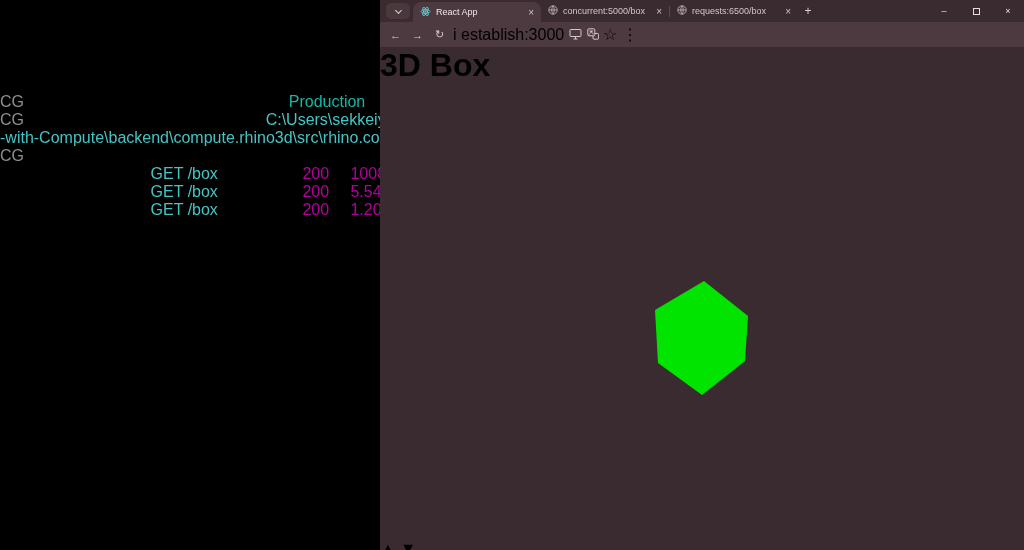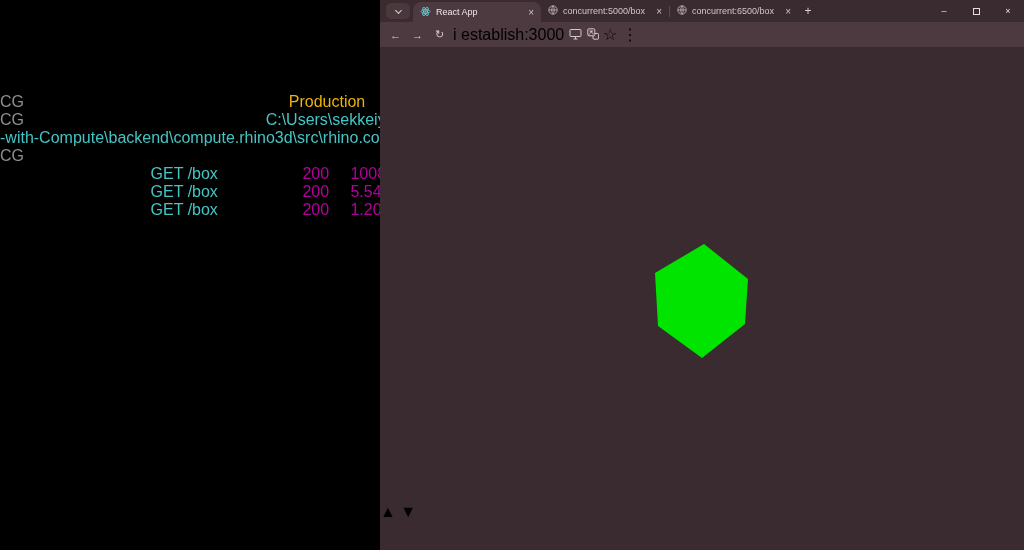--- a/index.html
+++ b/index.html
@@ -130,21 +130,21 @@
         <span class="tab-close">×</span>
       </div>
       <div class="tabdiv"></div>
       <div class="tab">
         <span>
           <svg width="10" height="10" viewBox="0 0 12 12" fill="none" stroke="#c7bbbe" stroke-width="1">
             <circle cx="6" cy="6" r="5"></circle>
               <path d="M1 6h10M6 1c2 2.6 2 7.4 0 10M6 1c-2 2.6-2 7.4 0 10"></path>
           </svg>
         </span>
-        <span class="tab-label">concurrent:6500/box</span>
+        <span class="tab-label">requests:6500/box</span>
         <span class="tab-close">×</span>
       </div>
       <div class="newtab">+</div>
       <div class="spacer"></div>
       <div class="wc">–</div>
       <div class="wc">
           <span class="maxbox"></span>
         </div>
       <div class="wc">×</div>
     </div>
@@ -174,20 +174,23 @@
         <span class="star">☆</span>
         <span class="bluecircle"></span>
         <span class="extic"></span>
         <span class="tbdiv"></span>
         <span class="avatar"></span>
         <span class="dots">⋮</span>
       </div>
     </div>
 
     <div class="page">
+      <div class="page-header">
+        <h1>3D Box</h1>
+      </div>
       <div class="canvas">
         <svg width="630" height="452" viewBox="0 0 630 452">
           <polygon points="324,197 368,232 365,277 322,311 278,279 275,226" fill="#00e400"></polygon>
         </svg>
       </div>
       <div class="vscroll">
         <span class="arr up">▲</span>
         <span class="vthumb-b"></span>
         <span class="arr down">▼</span>
       </div>
@@ -204,21 +207,21 @@
         <span class="ttab-close">×</span>
       </div>
       <div class="tbtn">+</div>
       <div class="tbtn"><span class="chev"></span></div>
       <div class="spacer"></div>
       <div class="twc">–</div>
       <div class="twc"><span class="tmaxbox"></span></div>
       <div class="twc">×</div>
     </div>
     <div class="tbody">
-        <div class="tline"><span style="color: rgb(143, 143, 143);">CG  </span><span>[14:11:03 INF] Hosting environment: </span><span style="color: #eab308;">Production</span></div>
+        <div class="tline"><span style="color: rgb(143, 143, 143);">CG  </span><span>[14:11:03 INF] Hosting environment: </span><span style="color: #14b8a6;">Production</span></div>
         <div class="tline"><span style="color: rgb(143, 143, 143);">CG  </span><span>[14:11:03 INF] Content root path: </span><span style="color: rgb(69, 196, 196);">C:\Users\sekkeiya\02-WebApp\003-React</span></div>
         <div class="tline"><span style="color: rgb(69, 196, 196);">-with-Compute\backend\compute.rhino3d\src\rhino.compute</span></div>
         <div class="tline"><span style="color: rgb(143, 143, 143);">CG  </span><span>[14:11:03 DBG] Hosting started</span></div>
         <div class="tline"><span>[14:11:04 INF] HTTP </span><span style="color: rgb(69, 196, 196);">GET /box</span><span> responded </span><span style="color: rgb(180, 0, 158);">200</span><span> in </span><span style="color: rgb(180, 0, 158);">10083.9181</span><span> ms</span></div>
         <div class="tline"><span>[14:11:07 INF] HTTP </span><span style="color: rgb(69, 196, 196);">GET /box</span><span> responded </span><span style="color: rgb(180, 0, 158);">200</span><span> in </span><span style="color: rgb(180, 0, 158);">5.5436</span><span> ms</span></div>
         <div class="tline"><span>[14:11:07 INF] HTTP </span><span style="color: rgb(69, 196, 196);">GET /box</span><span> responded </span><span style="color: rgb(180, 0, 158);">200</span><span> in </span><span style="color: rgb(180, 0, 158);">1.2055</span><span> ms</span></div>
         <div class="tline"><span>[14:11:53 INF] Max concurrent requests = 1</span></div>
         <div class="tline"><span>[14:12:53 INF] Max concurrent requests = 0</span></div>
         <div class="tline"><span>[14:13:53 INF] Max concurrent requests = 0</span></div>
         <div class="tline"><span>[14:14:53 INF] Max concurrent requests = 0</span></div>

